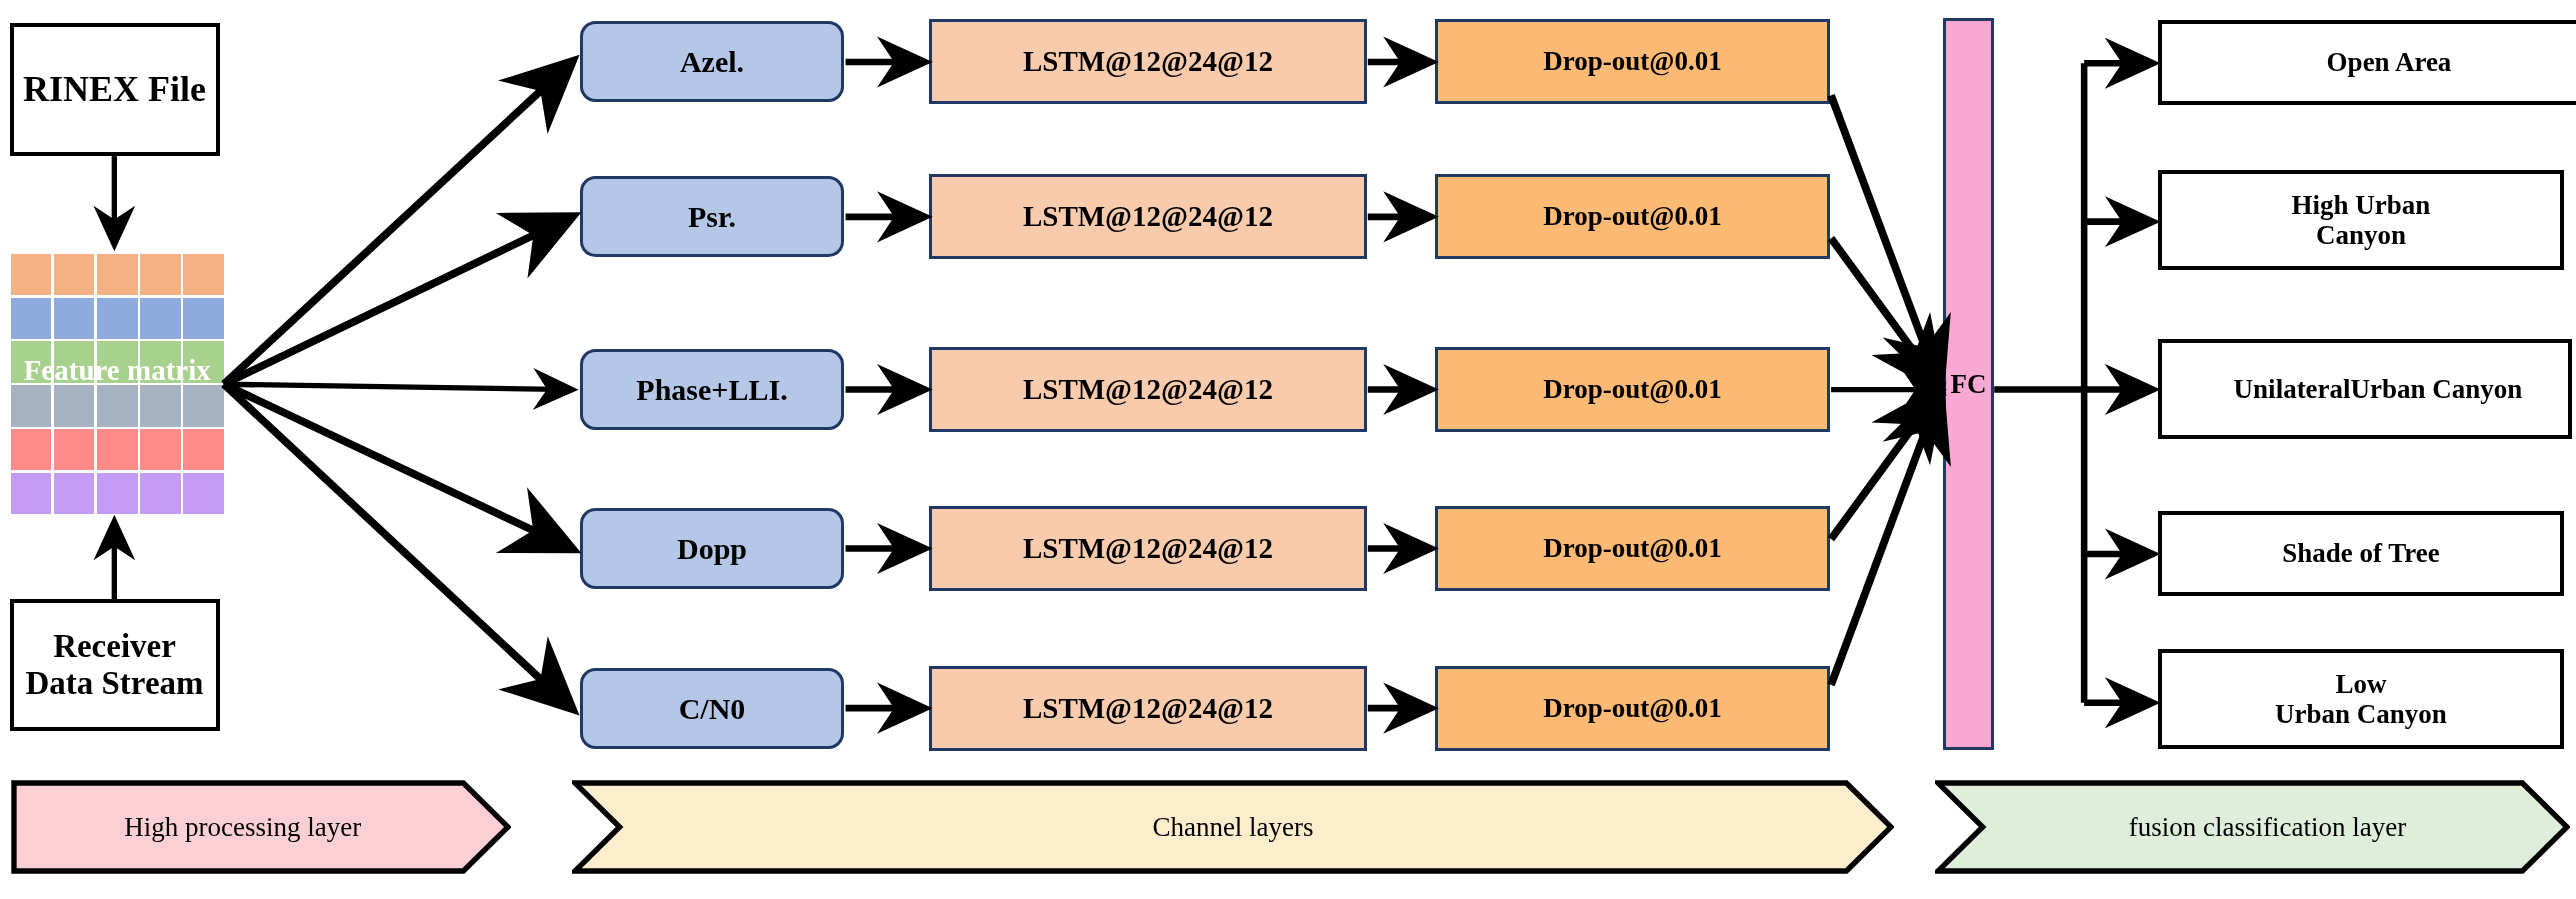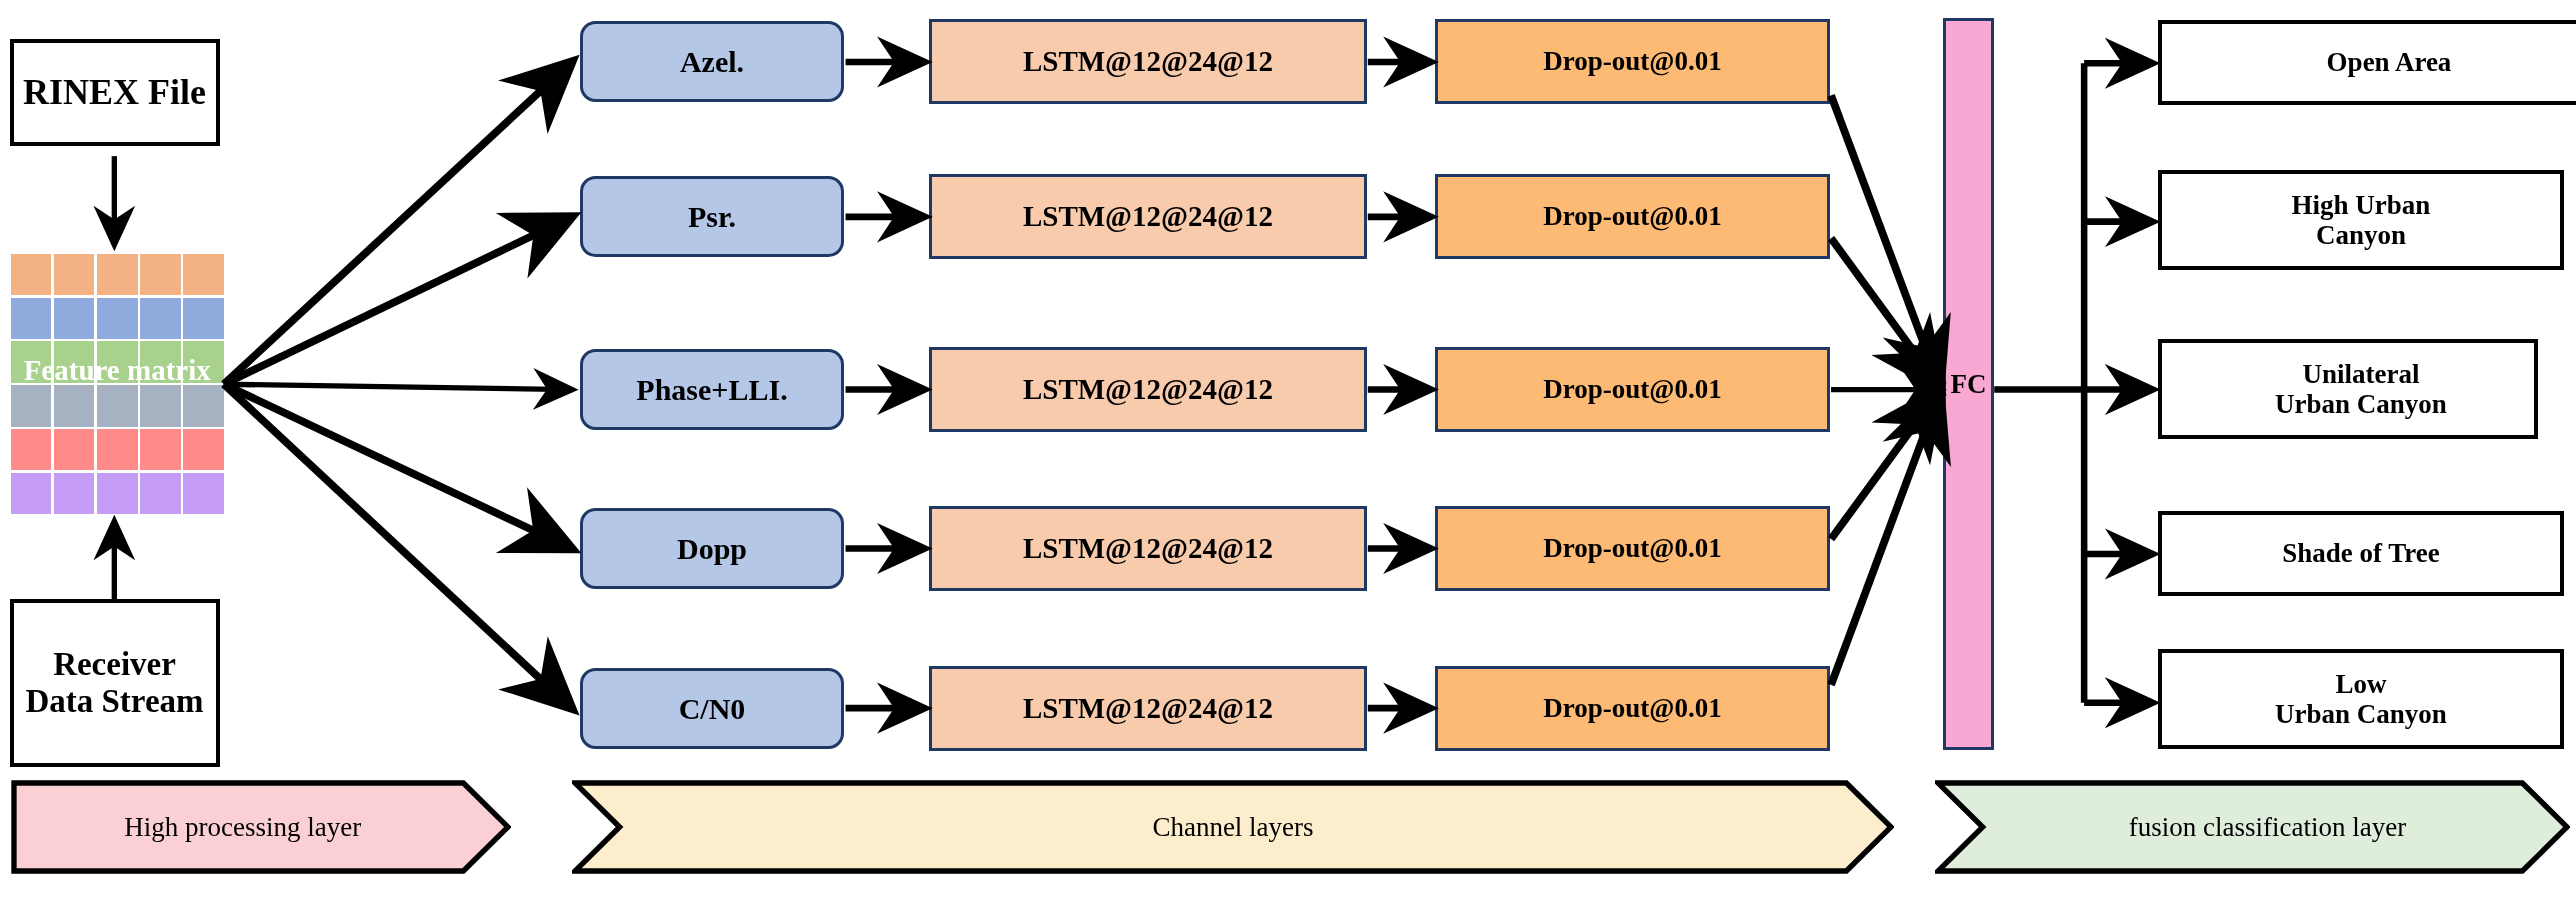--- a/index.html
+++ b/index.html
@@ -46,21 +46,21 @@
   .bannersvg{position:absolute;left:0;top:0;width:100%;height:100%;z-index:1;}
 
   svg.overlay{position:absolute;left:0;top:0;width:2576px;height:900px;
               pointer-events:none;}
 </style>
 </head>
 <body>
 
 <div id="stage">
 
-  <div class="box plain" style="left:9.5px;top:22.6px;width:210px;height:107px;font-size:36px;margin-top:16px;">
+  <div class="box plain" style="left:9.5px;top:22.6px;width:210px;height:133px;font-size:36px;">
     <span>RINEX File</span>
   </div>
 
   <div id="matrix" style="left:10.7px;top:254px;width:213px;height:260px;">
       <div class="cell" style="background: rgb(244, 177, 131);"></div>
       <div class="cell" style="background: rgb(244, 177, 131);"></div>
       <div class="cell" style="background: rgb(244, 177, 131);"></div>
       <div class="cell" style="background: rgb(244, 177, 131);"></div>
       <div class="cell" style="background: rgb(244, 177, 131);"></div>
       <div class="cell" style="background: rgb(143, 170, 220);"></div>
@@ -86,21 +86,21 @@
       <div class="cell" style="background: rgb(196, 155, 245);"></div>
       <div class="cell" style="background: rgb(196, 155, 245);"></div>
       <div class="cell" style="background: rgb(196, 155, 245);"></div>
       <div class="cell" style="background: rgb(196, 155, 245);"></div>
       <div class="cell" style="background: rgb(196, 155, 245);"></div>
     </div>
   <div id="matrix-label" style="left:10.7px;top:354px;width:213px;font-size:29px;">
     <span>Feature matrix</span>
   </div>
 
-  <div class="box plain" style="left:9.5px;top:599px;width:210px;height:168px;font-size:33px;flex-direction:column;">
+  <div class="box plain" style="left:9.5px;top:599px;width:210px;height:132px;font-size:33px;flex-direction:column;">
     <span>Receiver</span>
     <span>Data Stream</span>
   </div>
 
   <div class="box pill" style="left:580px;top:21.4px;width:264px;height:81px;font-size:30px;">
     <span>Azel.</span>
   </div>
   <div class="box lstm" style="left:929px;top:19px;width:438px;height:85px;font-size:29px;">
     <span>LSTM@12@24@12</span>
   </div>
@@ -155,21 +155,21 @@
   <div class="box plain" style="left:2158px;top:20px;width:462px;height:85px;font-size:27px;flex-direction:column;">
     <span>Open Area</span>
     <span></span>
   </div>
 
   <div class="box plain" style="left:2158px;top:170px;width:406px;height:100px;font-size:27px;flex-direction:column;">
     <span>High Urban</span>
     <span>Canyon</span>
   </div>
 
-  <div class="box plain" style="left:2158px;top:339px;width:380px;height:100px;font-size:27px;flex-direction:column;padding-left:26px;">
+  <div class="box plain" style="left:2158px;top:339px;width:414px;height:100px;font-size:27px;flex-direction:row;padding-left:26px;">
     <span>Unilateral</span>
     <span>Urban Canyon</span>
   </div>
 
   <div class="box plain" style="left:2158px;top:511px;width:406px;height:85px;font-size:27px;flex-direction:column;align-items:center;">
     <span>Shade of Tree</span>
     <span></span>
   </div>
 
   <div class="box plain" style="left:2158px;top:649px;width:406px;height:100px;font-size:27px;flex-direction:column;">

